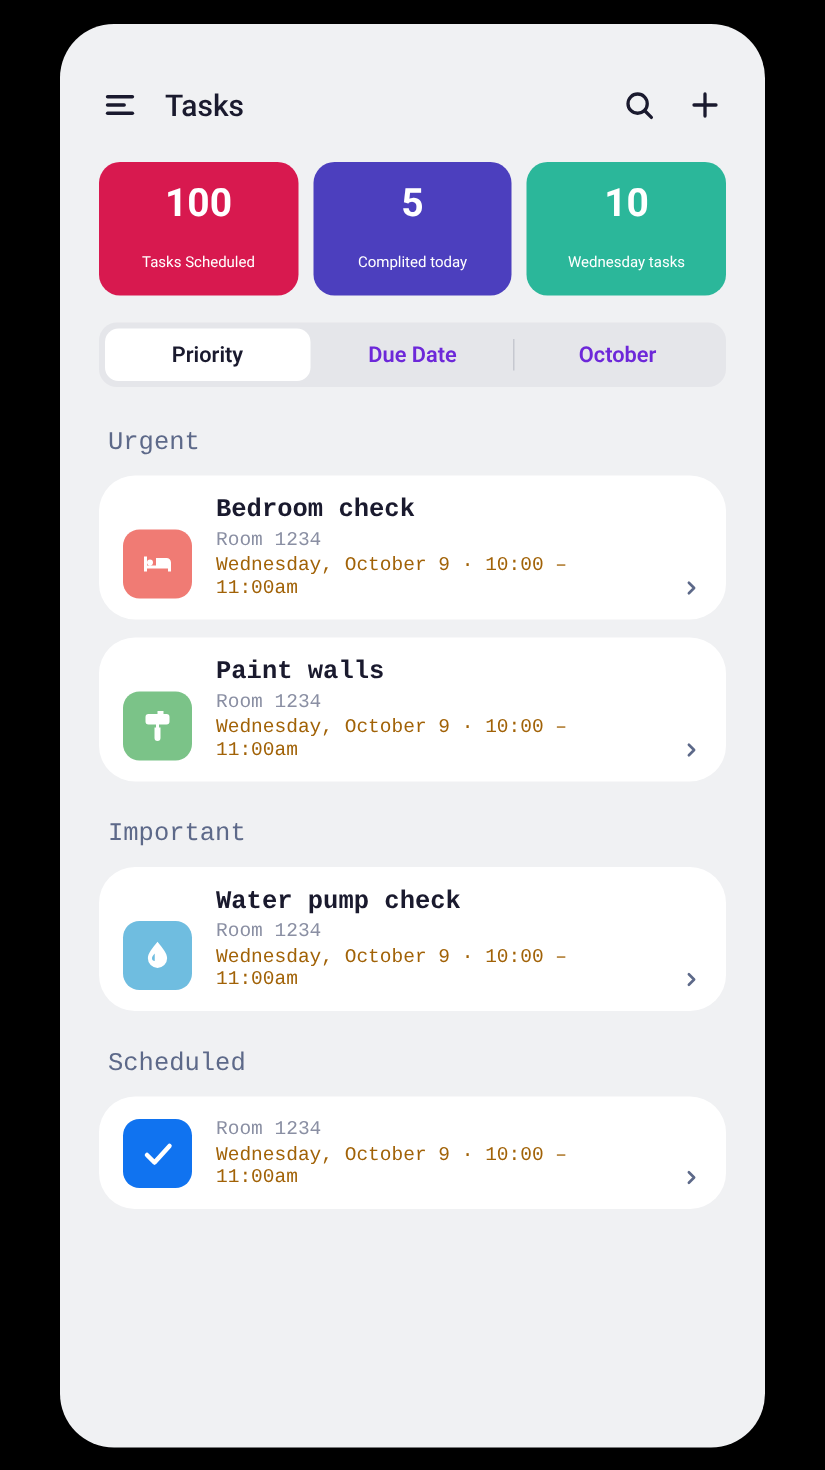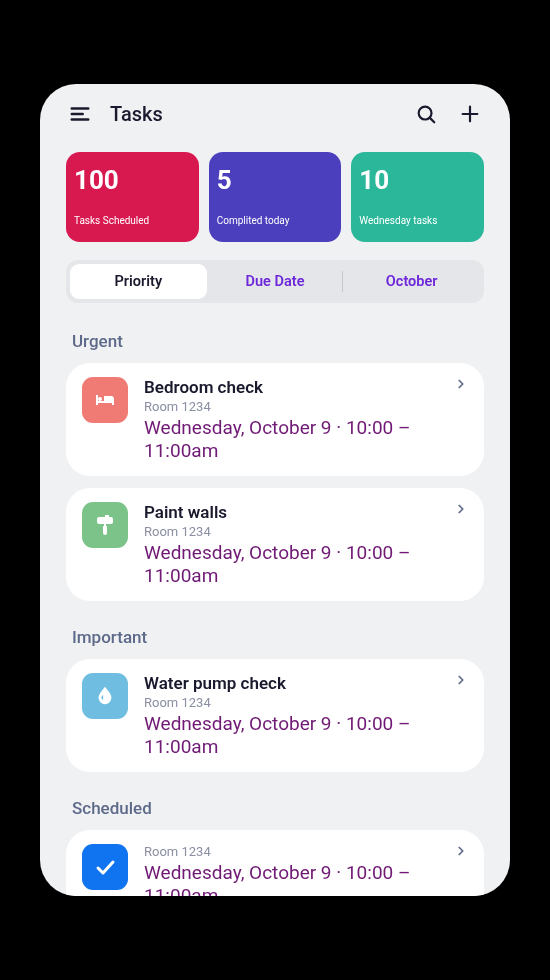--- a/index.html
+++ b/index.html
@@ -7,24 +7,24 @@
     background: #000;
     font-family: -apple-system, BlinkMacSystemFont, "Segoe UI", Roboto, sans-serif;
     width: 550px;
     height: 980px;
     display: flex;
     align-items: center;
     justify-content: center;
   }
   .phone {
     width: 470px;
-    height: 812px;
+    height: 949px;
     background: #f0f1f3;
     border-radius: 36px;
-    padding: 16px 26px;
+    padding: 40px 26px;
     overflow: hidden;
   }
   .topbar {
     display: flex;
     align-items: center;
     gap: 16px;
     margin-bottom: 24px;
   }
   .title {
     font-size: 20px;
@@ -43,21 +43,21 @@
   }
   .stats {
     display: flex;
     gap: 10px;
     margin-bottom: 18px;
   }
   .stat-card {
     flex: 1;
     border-radius: 14px;
     padding: 14px 8px 16px;
-    text-align: left;
+    text-align: center;
     color: #fff;
   }
   .stat-card.pink { background: #d8194f; }
   .stat-card.purple { background: #4c3fbe; }
   .stat-card.teal { background: #2bb79a; }
   .stat-val {
     font-size: 26px;
     font-weight: 700;
     line-height: 1.1;
     margin-bottom: 4px;
@@ -97,27 +97,27 @@
     height: 60%;
     width: 1px;
     background: #c6c8d0;
   }
   .section-head {
     font-size: 17px;
     font-weight: 500;
     color: #5d6989;
     margin: 0 0 12px 6px;
   }
-  .section { margin-bottom: 26px; }
+  .section { margin-bottom: 26px; font-family: Liberation Mono, monospace; }
   .task {
     background: #fff;
     border-radius: 24px;
     padding: 14px 16px;
     display: flex;
-    align-items: flex-start;
+    align-items: flex-end;
     gap: 16px;
     margin-bottom: 12px;
     cursor: pointer;
   }
   .task-icon {
     width: 46px;
     height: 46px;
     border-radius: 11px;
     display: flex;
     align-items: center;
@@ -134,22 +134,22 @@
     font-weight: 600;
     color: #1a1a2e;
     margin-bottom: 2px;
   }
   .task-sub {
     font-size: 13px;
     color: #8a8fa3;
     margin-bottom: 2px;
   }
   .task-time {
-    font-size: 19px;
-    color: #701a75;
+    font-size: 13px;
+    color: #a16207;
   }
   .chevron {
     color: #5d6989;
     flex-shrink: 0;
   }
 </style>
 </head>
 <body>
 
 <div class="phone">

